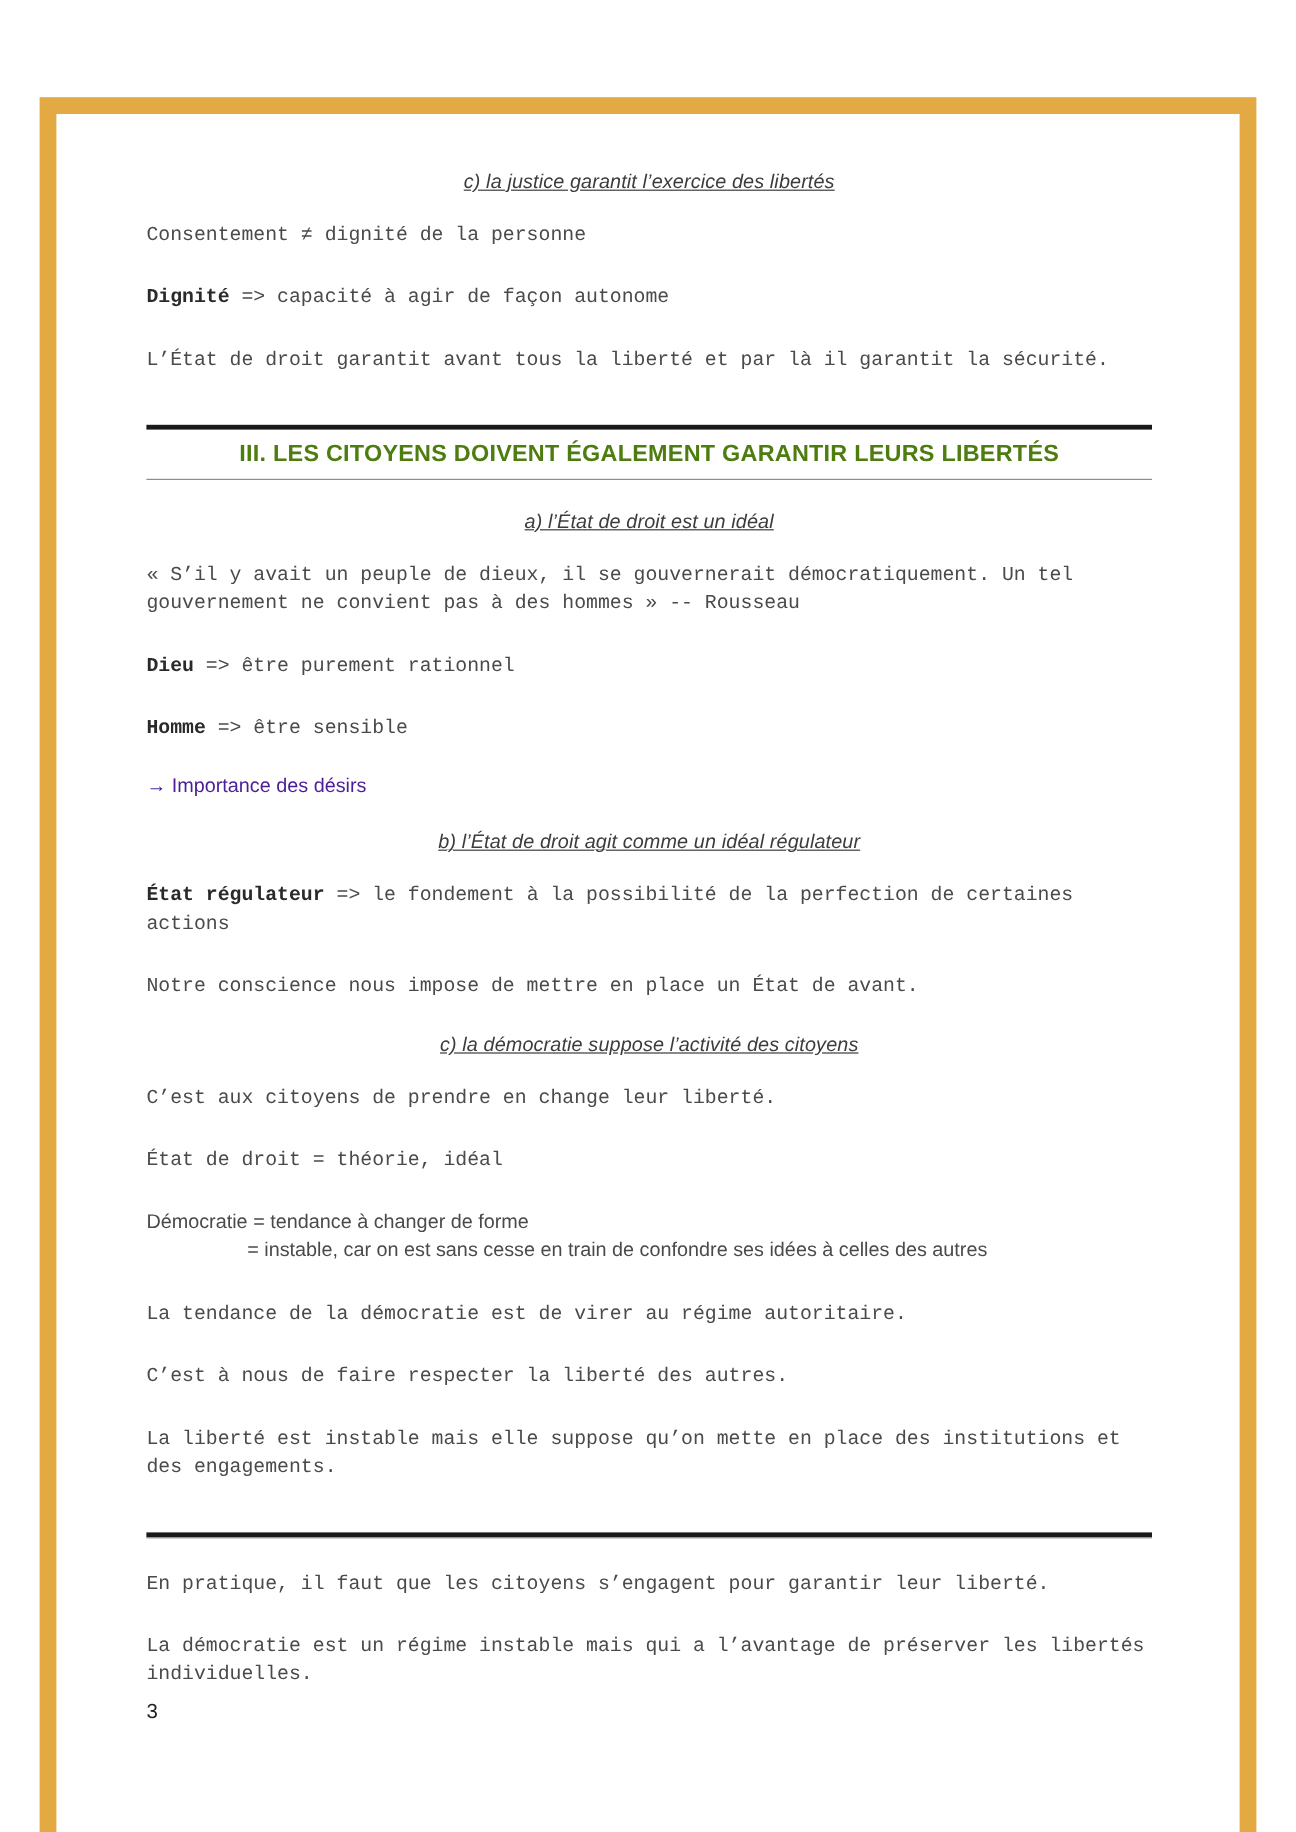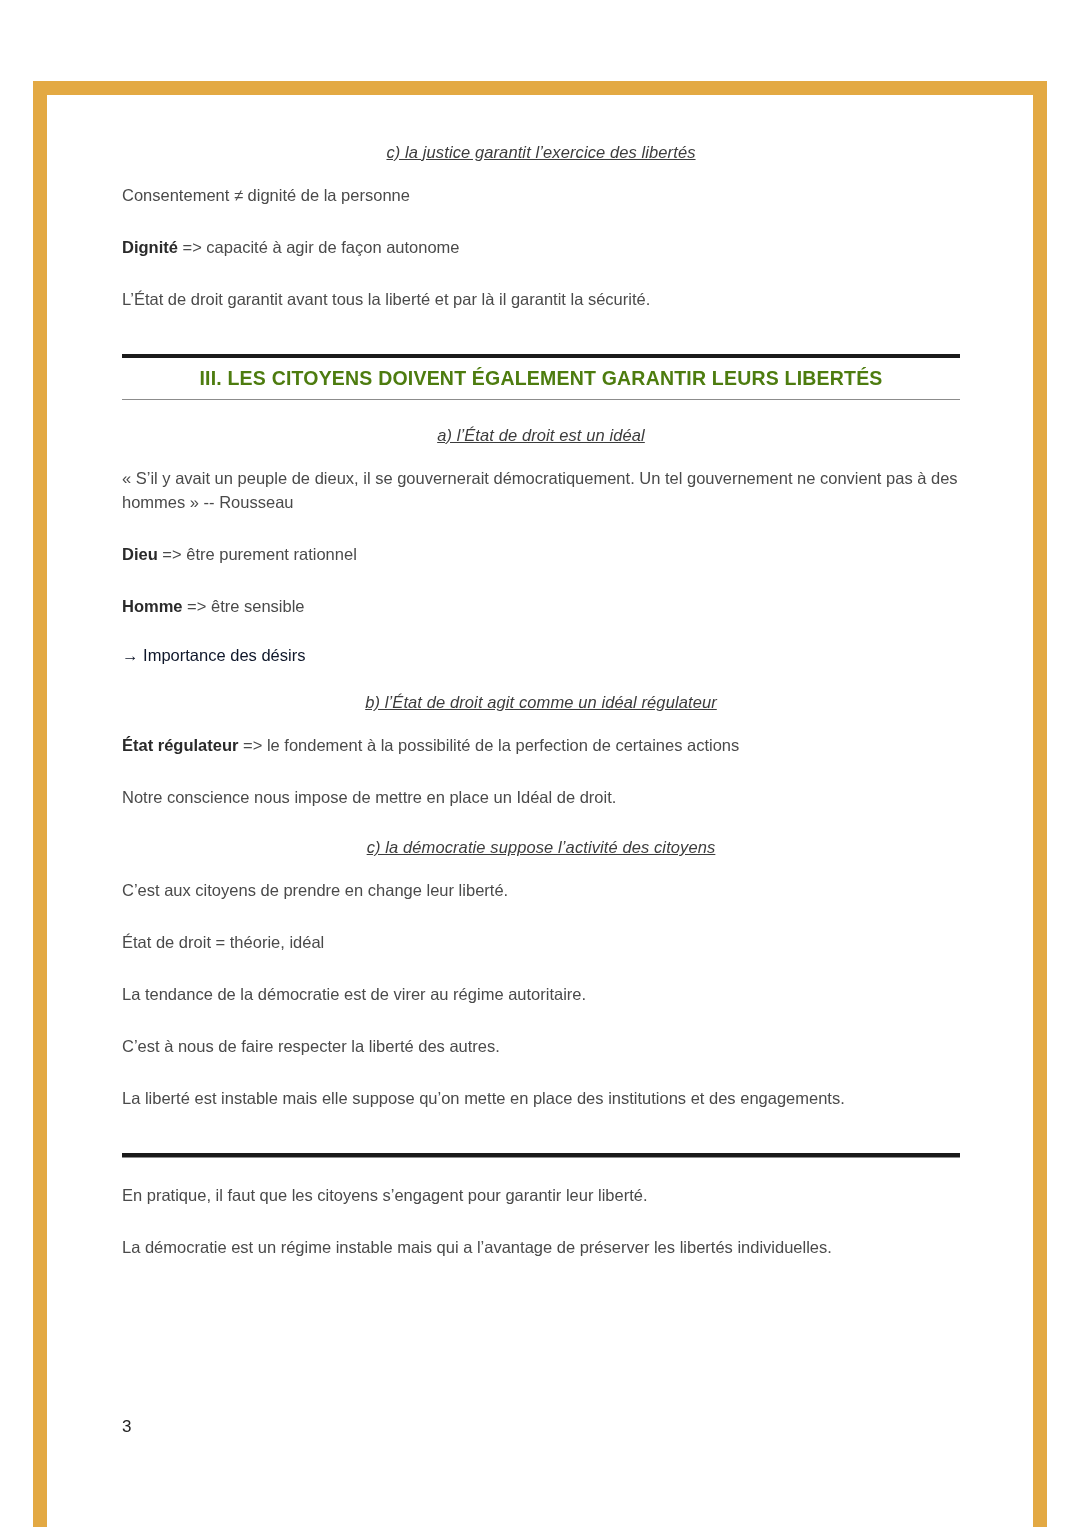--- a/index.html
+++ b/index.html
@@ -44,20 +44,21 @@
     font-style: italic;
     text-decoration: underline;
     margin: 0 0 22px 0;
     letter-spacing: 0.1px;
   }
   p.body-line {
     font-size: 16.5px;
     color: #4a4a4a;
     margin: 0 0 28px 0;
     line-height: 1.45;
+    font-family: Liberation Mono, monospace;
   }
   p.body-line b {
     color: #2a2a2a;
     font-weight: bold;
   }
   .section-head {
     margin: 42px 0 26px 0;
   }
   .section-head .rule-top {
     border-top: 4px solid #1a1a1a;
@@ -80,21 +81,21 @@
     font-size: 16.5px;
     color: #4a4a4a;
     line-height: 1.45;
   }
   .para-block .sub {
     display: block;
     margin-left: 84px;
   }
   .arrow-line {
     font-size: 16.5px;
-    color: #0f172a;
+    color: #4c1d95;
     margin: 0 0 28px 0;
   }
   .page-number {
     position: absolute;
     left: 122px;
     top: 1369px;
     font-size: 17px;
     color: #222222;
   }
   .quote {
@@ -131,28 +132,32 @@
 
     <p class="body-line"><b>Homme</b><span> =&gt; être sensible</span></p>
 
     <p class="arrow-line">→ Importance des désirs</p>
 
     <div class="centered-sub">b) l’État de droit agit comme un idéal régulateur</div>
 
 
     <p class="body-line"><b>État régulateur</b><span> =&gt; le fondement à la possibilité de la perfection de certaines actions</span></p>
 
-    <p class="body-line">Notre conscience nous impose de mettre en place un Idéal de droit.</p>
+    <p class="body-line">Notre conscience nous impose de mettre en place un État de avant.</p>
 
     <div class="centered-sub">c) la démocratie suppose l’activité des citoyens</div>
 
     <p class="body-line">C’est aux citoyens de prendre en change leur liberté.</p>
 
     <p class="body-line">État de droit = théorie, idéal</p>
 
+    <div class="para-block">
+      <span>Démocratie = tendance à changer de forme</span>
+      <span class="sub">= instable, car on est sans cesse en train de confondre ses idées à celles des autres</span>
+    </div>
 
     <p class="body-line">La tendance de la démocratie est de virer au régime autoritaire.</p>
 
     <p class="body-line">C’est à nous de faire respecter la liberté des autres.</p>
 
     <p class="body-line">La liberté est instable mais elle suppose qu’on mette en place des institutions et des engagements.</p>
 
     <div class="section-head">
       <div class="rule-top"></div>
       <div class="rule-bottom"></div>

